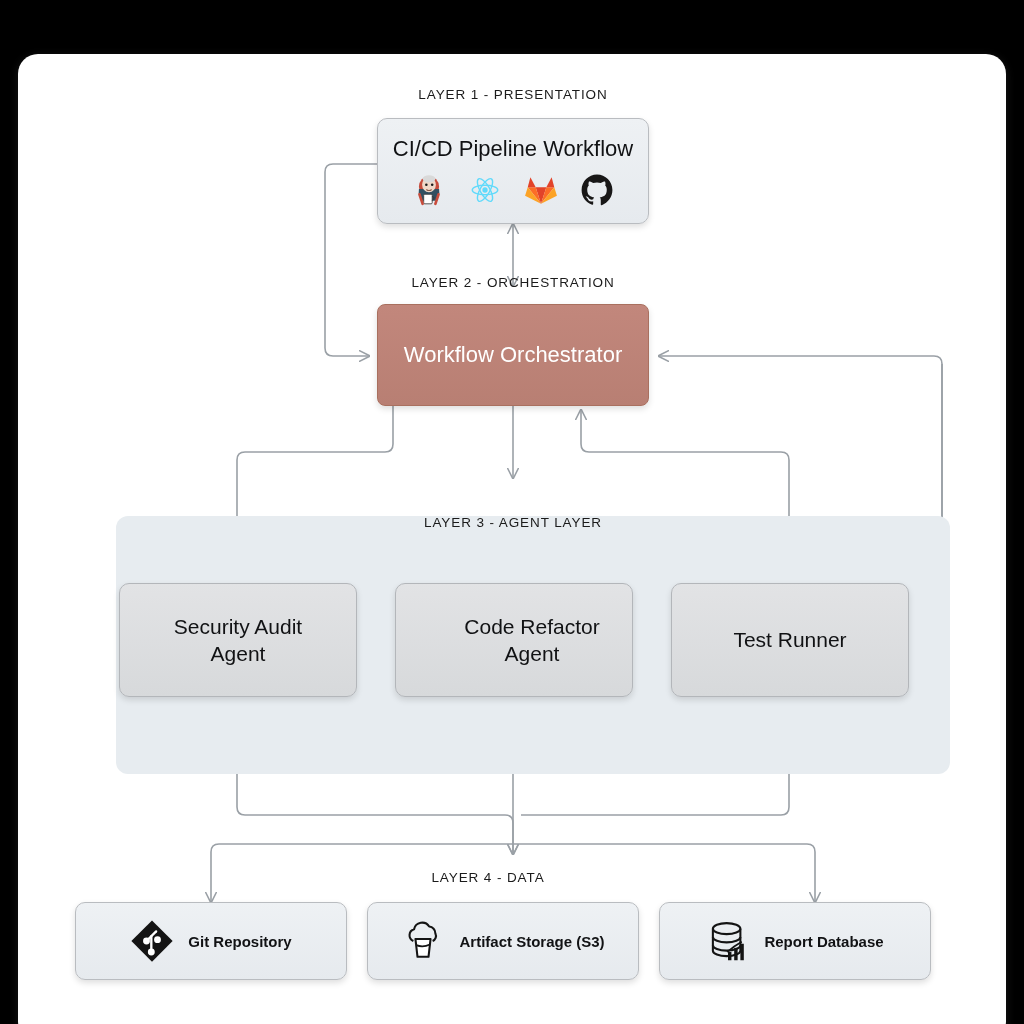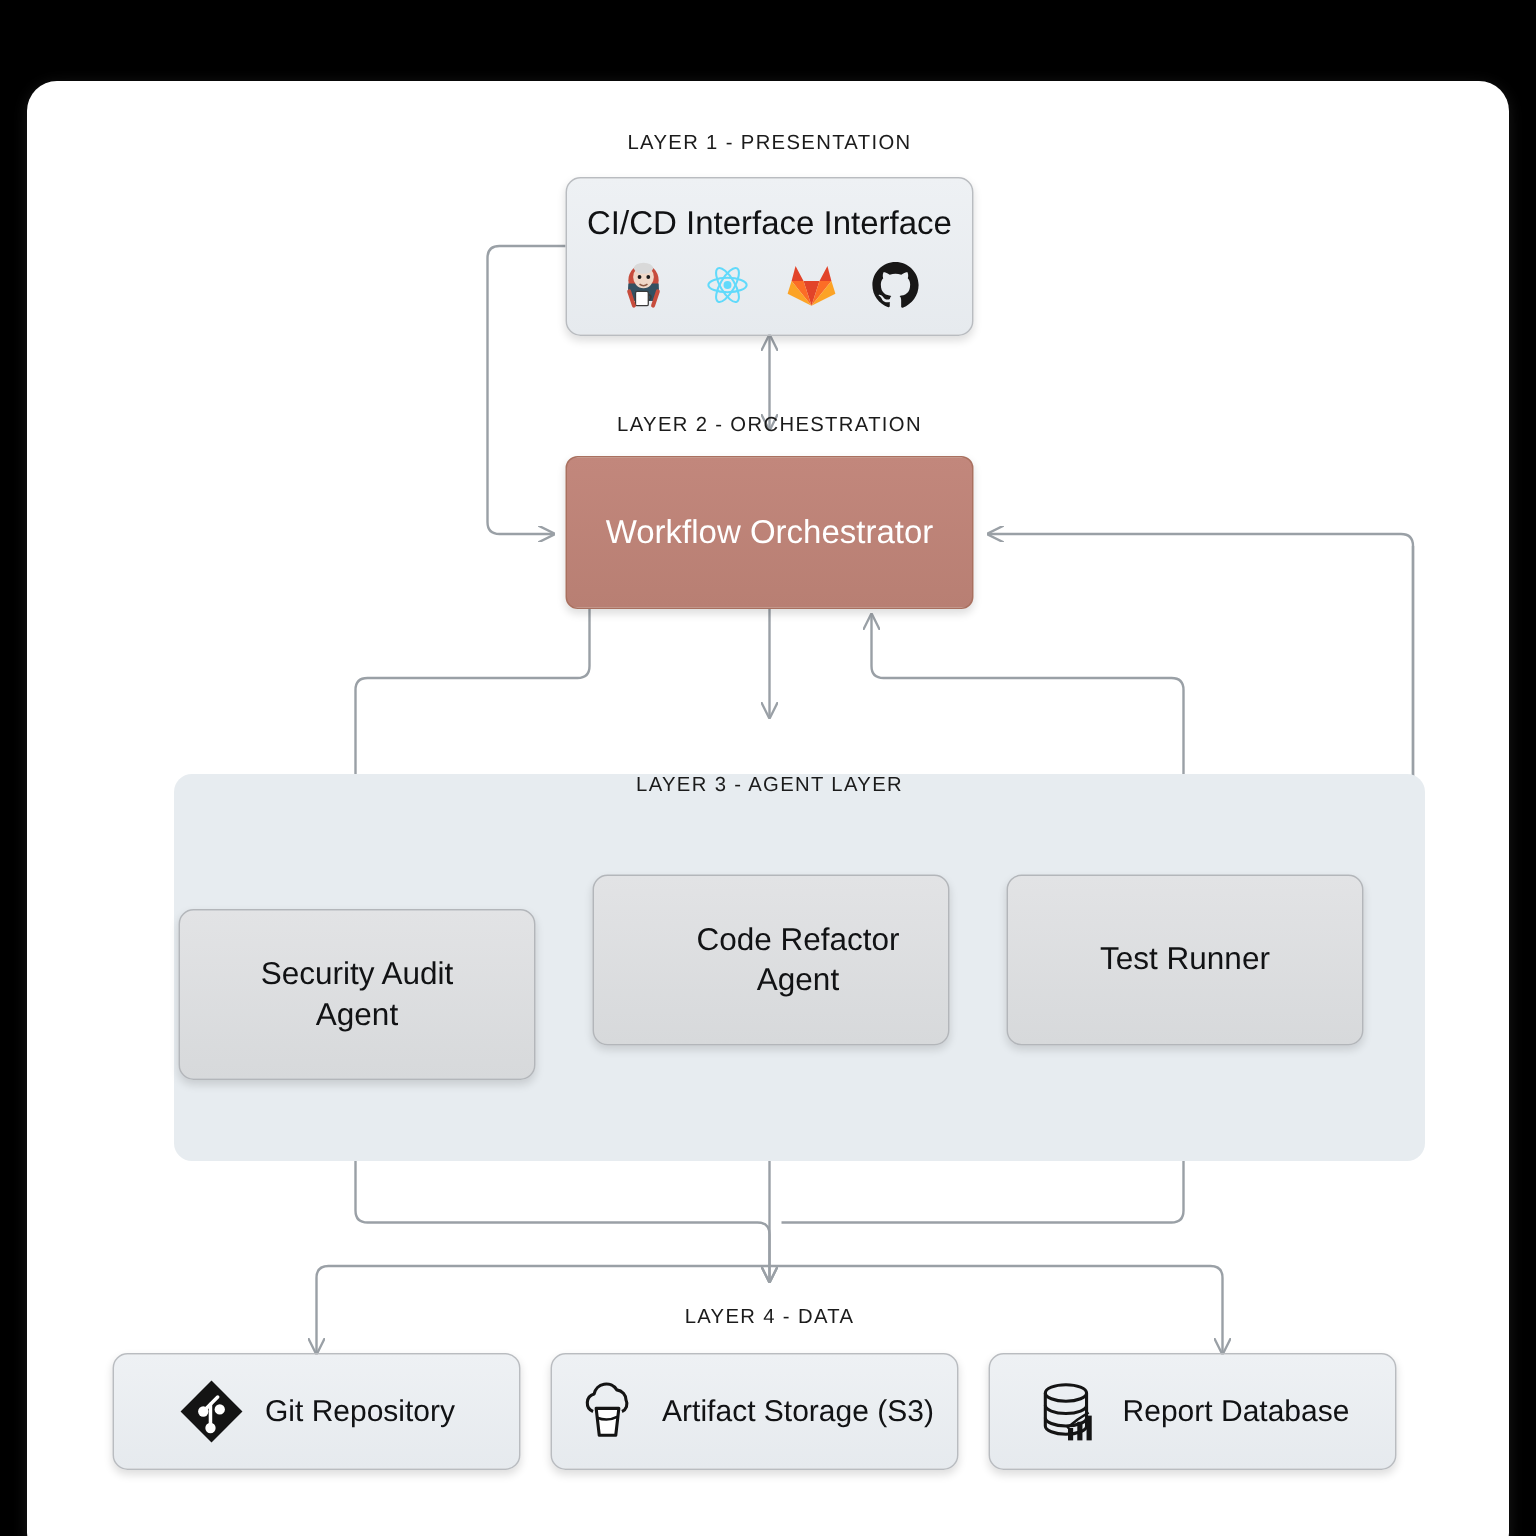--- a/index.html
+++ b/index.html
@@ -113,21 +113,21 @@
     border-radius: 12px;
   }
 
   
   .node-data {
     flex-direction: row;
     gap: 14px;
     padding: 0 16px;
   }
   .data-icon { width: 44px; height: 44px; flex: 0 0 auto; display:block; }
-  .data-label { font-size: 20px; white-space: nowrap; }
+  .data-label { font-size: 15px; white-space: nowrap; font-weight: bold; }
 
   
   #wires {
     position: absolute;
     left: 0; top: 0;
     width: 988px;
     height: 988px;
     pointer-events: none;
   }
   .wire {
@@ -180,24 +180,24 @@
     </svg>
 
     <div id="layer3-container"></div>
 
     <div class="layer-label" style="left:495px; top:33px;">LAYER 1 - PRESENTATION</div>
 
     <div class="layer-label" style="left:495px; top:221px;">LAYER 2 - ORCHESTRATION</div>
 
     <div class="layer-label" style="left:495px; top:461px;">LAYER 3 - AGENT LAYER</div>
 
-    <div class="layer-label" style="left:495px; top:816px;">LAYER 4 - DATA</div>
+    <div class="layer-label" style="left:470px; top:816px;">LAYER 4 - DATA</div>
 
     <div class="node node-blue" id="node-cicd" style="left:359px; top:64px; width:272px; height:106px;">
-      <div class="node-title-lg">CI/CD Interface Interface</div>
+      <div class="node-title-lg">CI/CD Pipeline Workflow</div>
       <div class="brand-row">
 
         <svg class="brand-icon" viewBox="0 0 64 64">
           <ellipse cx="32" cy="26" rx="19" ry="20" fill="#c74c3c"></ellipse>
           <path d="M13 30 q-2 14 6 22 h26 q8 -8 6 -22 z" fill="#335061"></path>
           <ellipse cx="32" cy="22" rx="13" ry="14" fill="#f0d8c8"></ellipse>
           <ellipse cx="32" cy="11" rx="12" ry="7" fill="#d9d9d9"></ellipse>
           <circle cx="27" cy="22" r="2.4" fill="#1b1b1b"></circle>
           <circle cx="38" cy="22" r="2.4" fill="#1b1b1b"></circle>
           <path d="M27 31 q5 4 10 0" stroke="#8c5a45" stroke-width="2" fill="none"></path>
@@ -229,21 +229,21 @@
           <path fill="#181717" d="M32 3C16 3 3 16 3 32c0 13 8.3 24 19.8 27.8 1.5.3 2-.6 2-1.4v-5c-8 1.8-9.7-3.4-9.7-3.4-1.3-3.3-3.2-4.2-3.2-4.2-2.6-1.8.2-1.7.2-1.7 2.9.2 4.4 3 4.4 3 2.6 4.4 6.8 3.1 8.4 2.4.3-1.9 1-3.1 1.9-3.8-6.4-.7-13.2-3.2-13.2-14.3 0-3.2 1.1-5.8 3-7.8-.3-.7-1.3-3.7.3-7.6 0 0 2.4-.8 7.9 3a27 27 0 0 1 14.4 0c5.5-3.8 7.9-3 7.9-3 1.6 3.9.6 6.9.3 7.6 1.9 2 3 4.6 3 7.8 0 11.2-6.8 13.6-13.3 14.3 1.1.9 2 2.7 2 5.4v8c0 .8.5 1.7 2 1.4C52.7 56 61 45 61 32 61 16 48 3 32 3z"></path>
         </svg>
 
       </div>
     </div>
 
     <div class="node node-accent" style="left:359px; top:250px; width:272px; height:102px;text-align:right;">
       <div class="node-title-lg">Workflow Orchestrator</div>
     </div>
 
-    <div class="node node-grey" style="left:101px; top:552px; width:238px; height:114px;align-items:center;">
+    <div class="node node-grey" style="left:101px; top:529px; width:238px; height:114px;align-items:center;">
       <div class="node-title">
         <span>Security Audit</span><br>
         <span>Agent</span>
       </div>
     </div>
 
     <div class="node node-grey" style="left:377px; top:529px; width:238px; height:114px;padding-left:36px;">
       <div class="node-title">
         <span>Code Refactor</span><br>
         <span>Agent</span>

